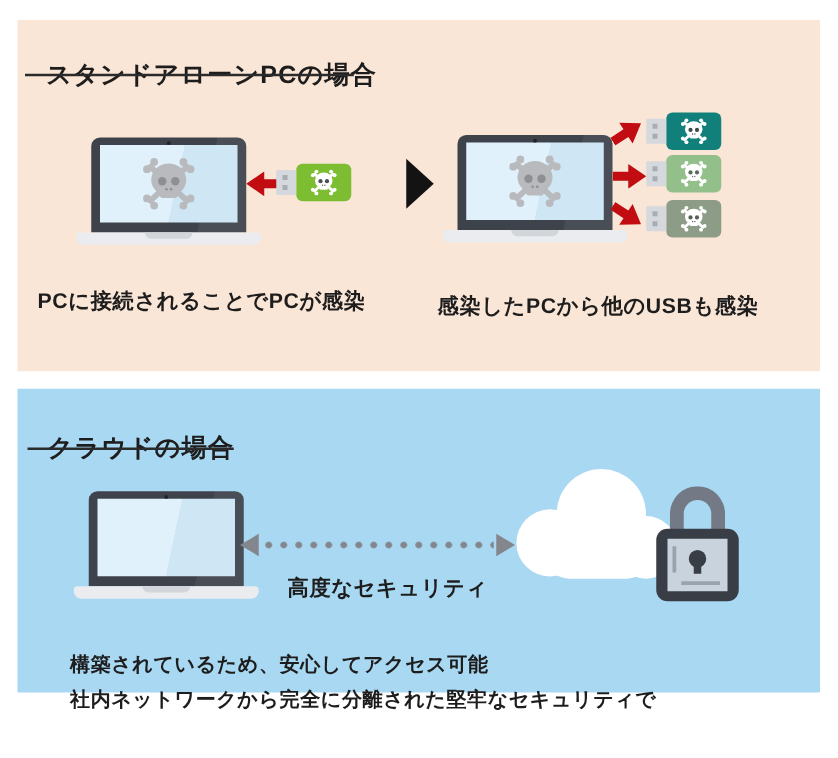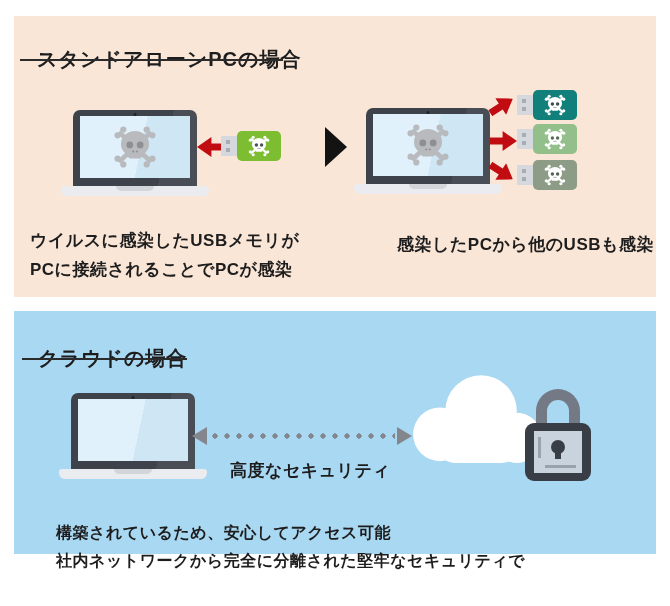--- a/index.html
+++ b/index.html
@@ -197,24 +197,23 @@
     <div class="usb usb-sage" style="left:503px; top:144px;">
       <div class="usb-plug"></div>
       <div class="usb-body">
         <svg class="skull-small" style="--bone:#ffffff; --eyes:#565f53;">
             <use href="#skull"></use>
           </svg>
       </div>
     </div>
 
     <div class="caption" style="left:16px; top:210px;">
-      <div>ウイルスに感染したUSBメモリが</div>
       <div>PCに接続されることでPCが感染</div>
     </div>
-    <div class="caption" style="left:336px; top:214px;margin-left:47px;">
+    <div class="caption" style="left:336px; top:214px;">
       <div>感染したPCから他のUSBも感染</div>
     </div>
   </section>
 
   <section class="panel" id="panel-cloud">
     <h2 class="sec-title" style="left:24px; top:17px;">クラウドの場合</h2>
     <div class="sec-underline" style="left:8px; top:47px; width:165px;"></div>
 
     <div class="laptop" style="left:45px; top:82px;">
       <div class="lt-frame">

